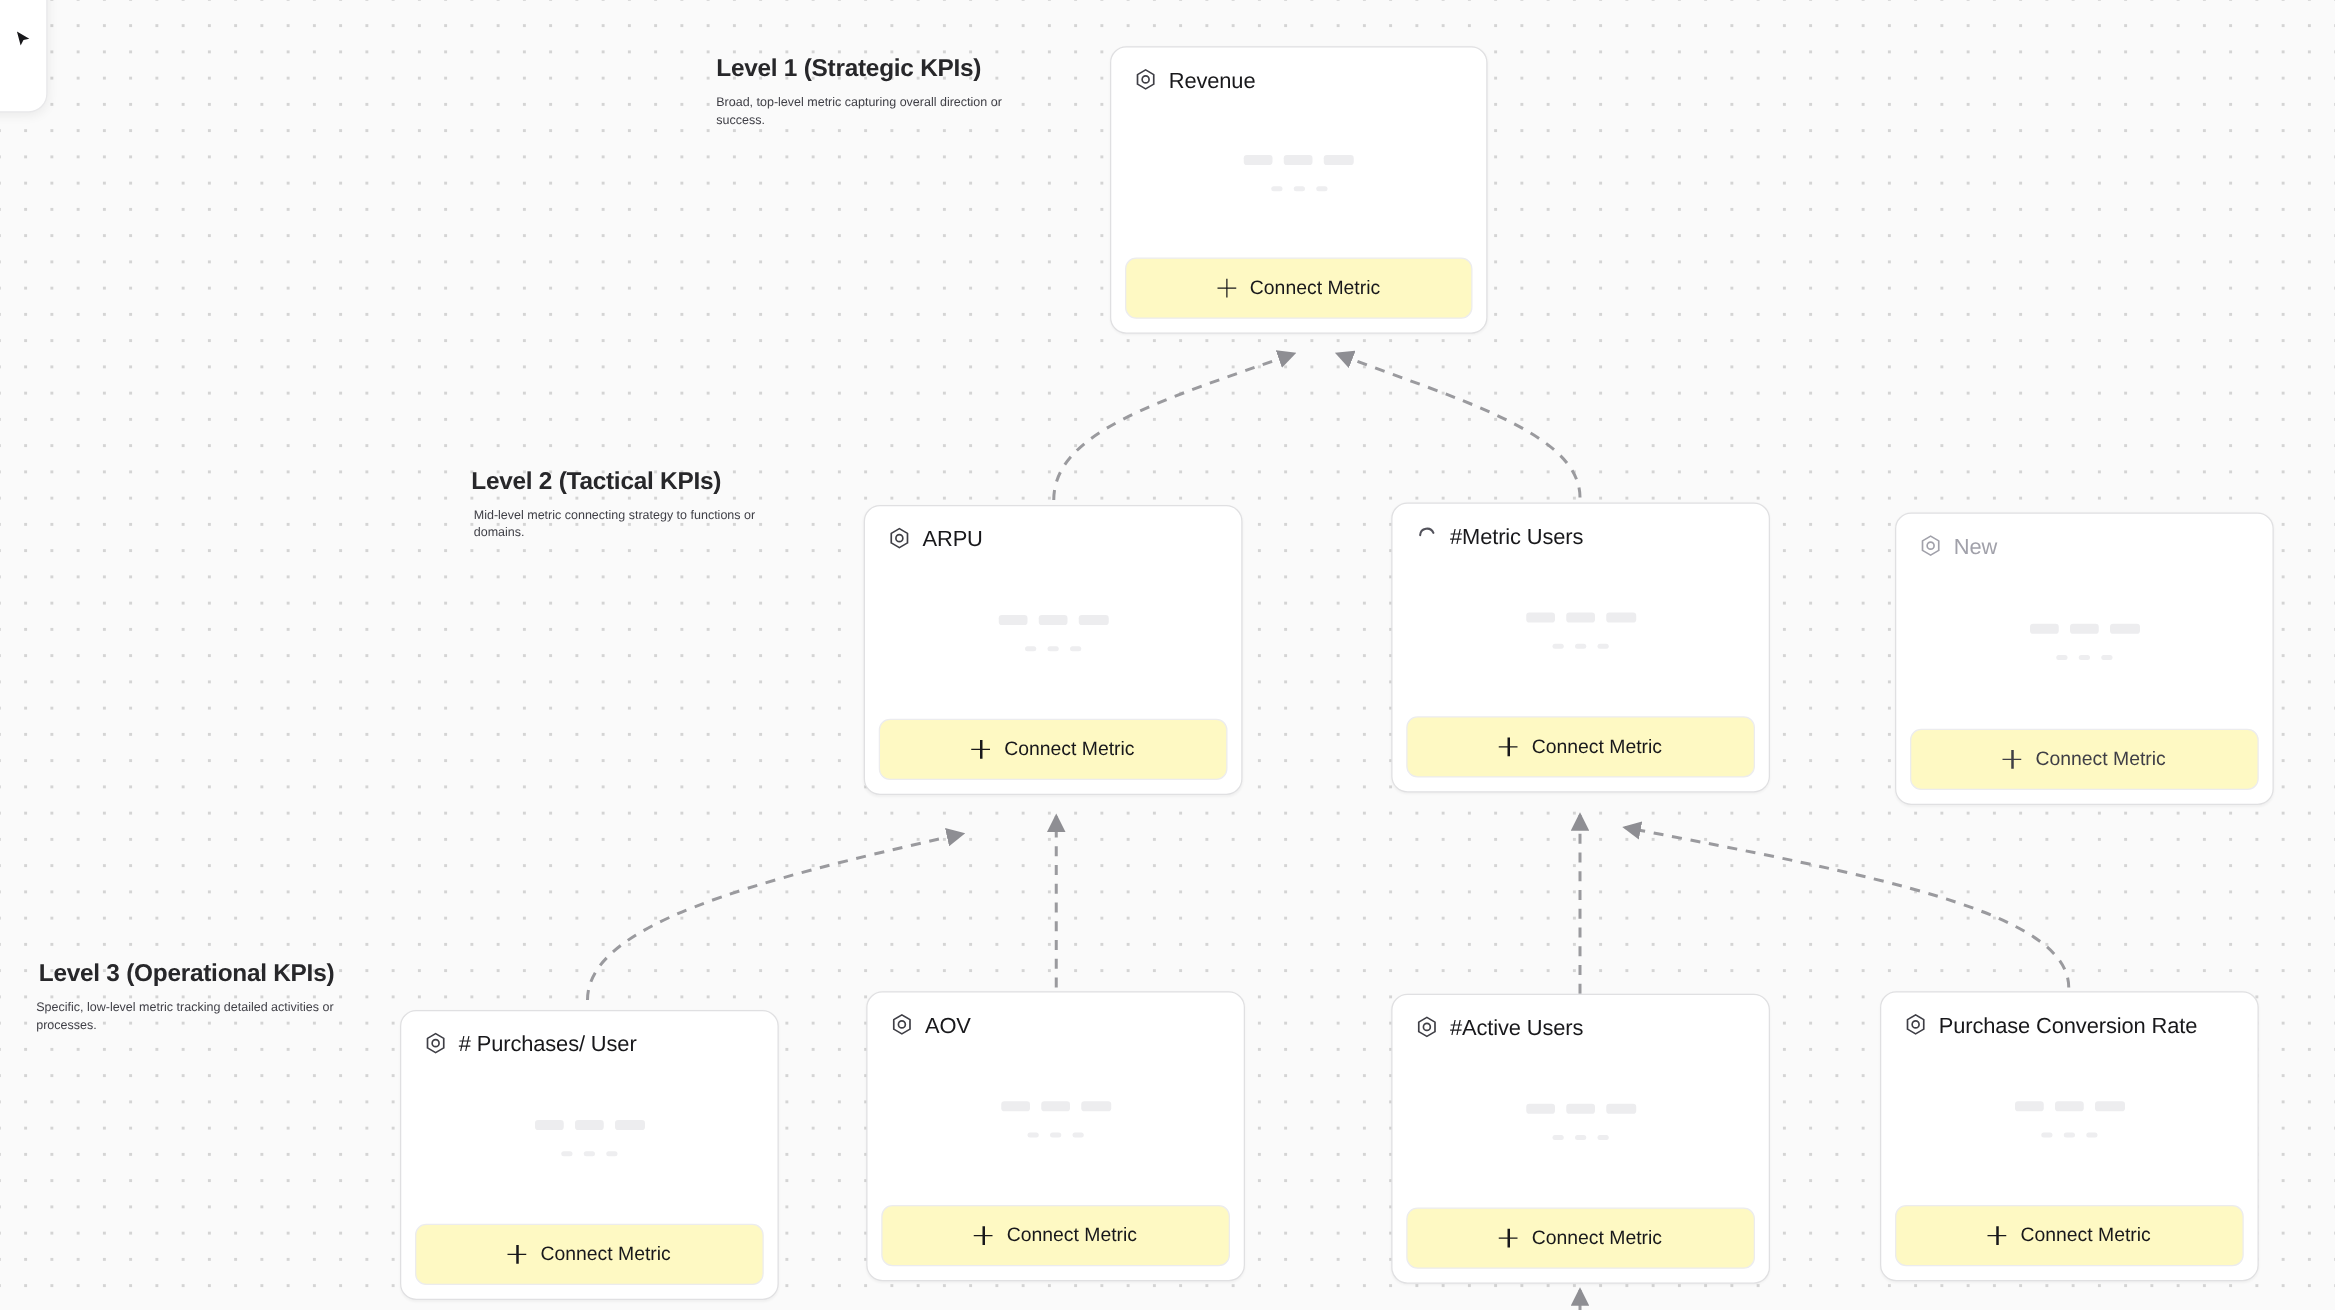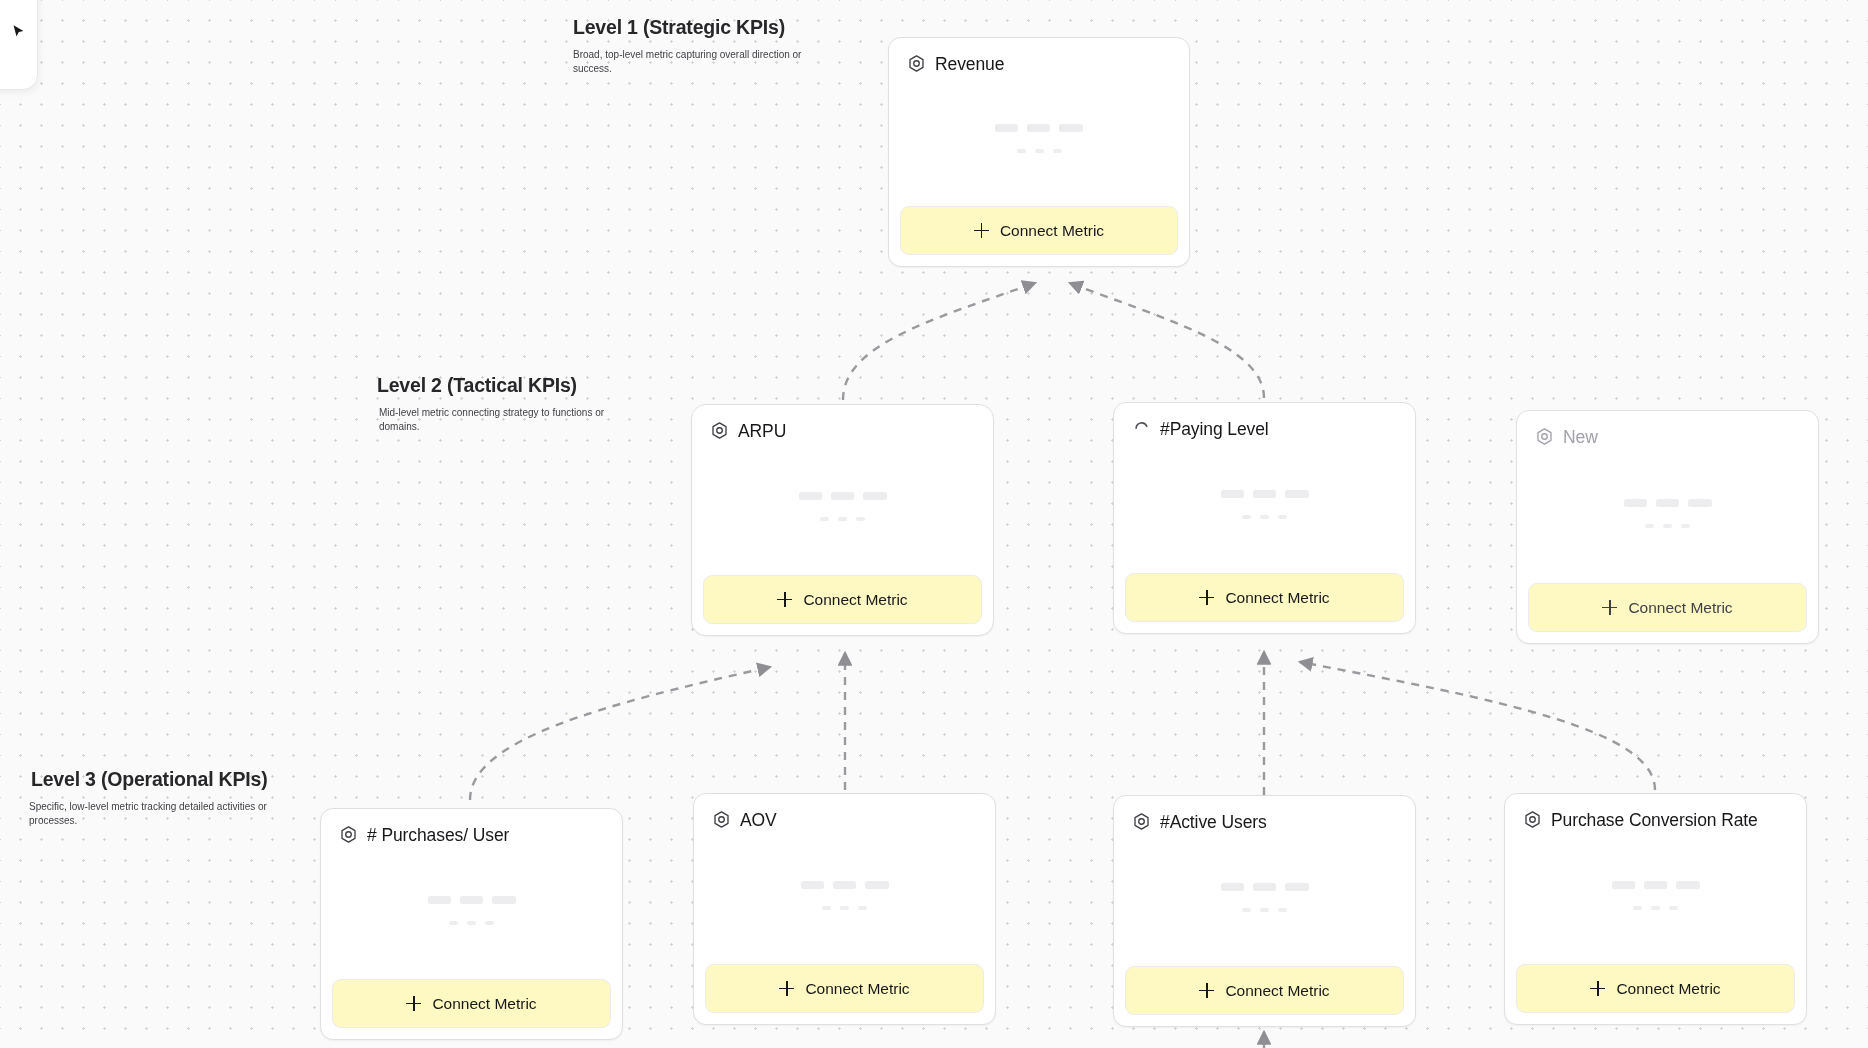--- a/index.html
+++ b/index.html
@@ -47,21 +47,21 @@
     letter-spacing: -0.2px;
     white-space: nowrap;
     margin: 0 0 9px 0;
   }
   .level-desc {
     font-size: 10px;
     line-height: 1.44;
     color: #3f3f46;
     margin: 0;
   }
-  .lvl1 { left: 573px; top: 16px; }
+  .lvl1 { left: 573px; top: 44px; }
   .lvl1 .level-desc { margin-left: 0px; width: 250px; }
   .lvl2 { left: 379px; top: 374px; }
   .lvl2 .level-title { margin-left: -2px; }
   .lvl2 .level-desc { margin-left: 0px; width: 245px; }
   .lvl3 { left: 31px; top: 768px; }
   .lvl3 .level-desc { margin-left: -2px; width: 255px; }
 
   
   .card {
     position: absolute;
@@ -242,21 +242,21 @@
         <span class="sk b"></span>
         <span class="sk c"></span>
       </div>
     </div>
     <div class="connect-btn">
       <span class="plus"></span>
       <span class="connect-label">Connect Metric</span>
     </div>
   </div>
 
-  <div class="card" id="card-arpu" style="left:691px; top:404px; width:303px; height:232px;border-radius:15px;">
+  <div class="card" id="card-arpu" style="left:691px; top:404px; width:303px; height:232px;">
     <div class="card-header">
       <svg class="card-icon" viewBox="0 0 24 24">
         <path d="M12 2.4 20.2 7.2 20.2 16.8 12 21.6 3.8 16.8 3.8 7.2 Z" fill="none" stroke="#3f3f46" stroke-width="1.7" stroke-linejoin="round"></path>
         <circle cx="12" cy="12" r="3.5" fill="none" stroke="#3f3f46" stroke-width="1.7"></circle>
       </svg>
       <span class="card-title">ARPU</span>
     </div>
     <div class="card-body">
       <div class="skeleton-row">
         <span class="sk a"></span>
@@ -273,21 +273,21 @@
       <span class="plus"></span>
       <span class="connect-label">Connect Metric</span>
     </div>
   </div>
 
   <div class="card" id="card-paying-users" style="left:1113px; top:402px; width:303px; height:232px;">
     <div class="card-header">
       <svg class="card-icon" viewBox="0 0 24 24">
         <path d="M5.2 11.5 A 7 7 0 0 1 18.6 9.2" fill="none" stroke="#52525b" stroke-width="2.1" stroke-linecap="round"></path>
       </svg>
-      <span class="card-title">#Paying Level</span>
+      <span class="card-title">#Metric Users</span>
     </div>
     <div class="card-body">
       <div class="skeleton-row">
         <span class="sk a"></span>
         <span class="sk b"></span>
         <span class="sk c"></span>
       </div>
       <div class="skeleton-row small">
         <span class="sk a"></span>
         <span class="sk b"></span>

